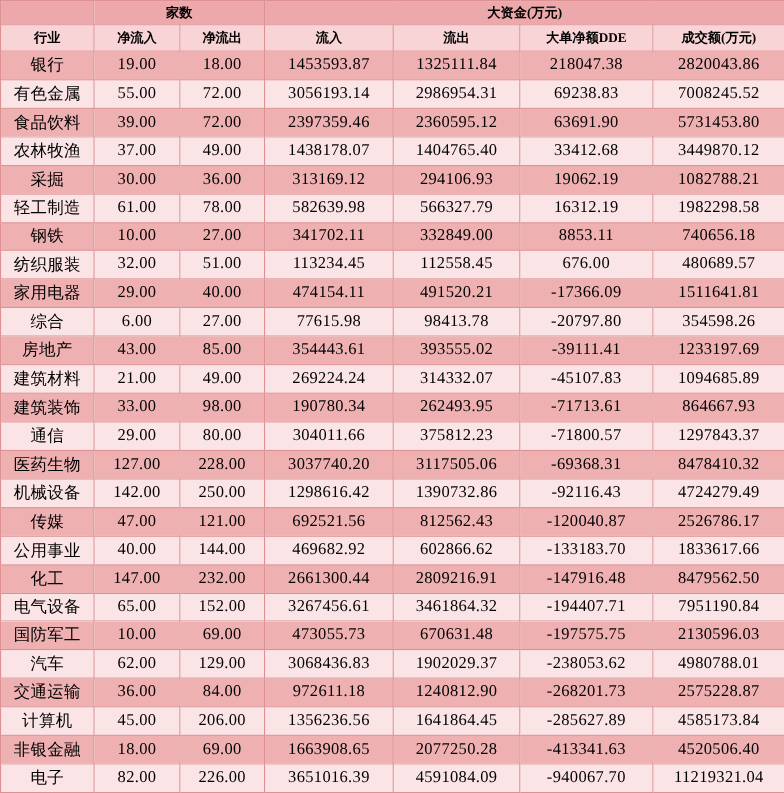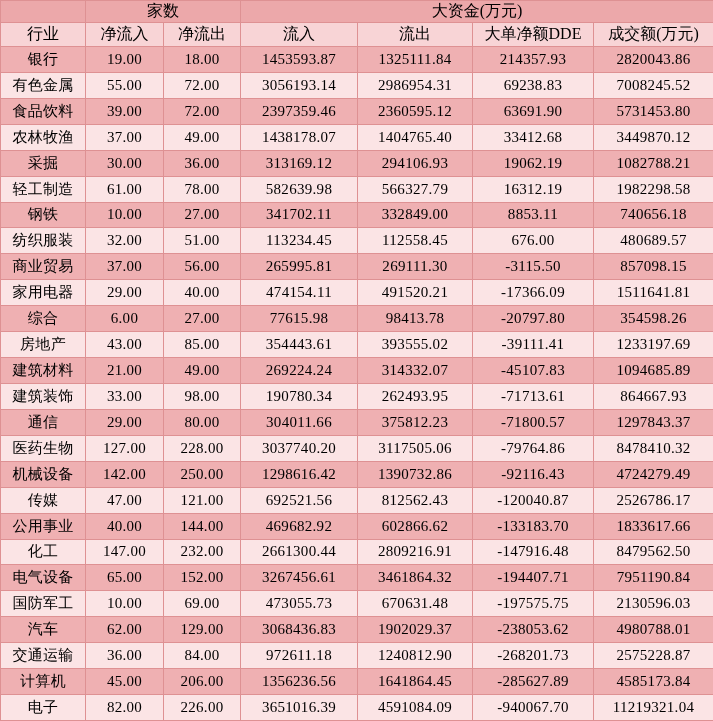--- a/index.html
+++ b/index.html
@@ -28,21 +28,21 @@
   }
   th, td {
     border: 1px solid var(--border);
     text-align: center;
     vertical-align: middle;
     padding: 0 2px;
     font-size: 15px;
     overflow: hidden;
     white-space: nowrap;
   }
-  thead th { font-weight: normal; font-size: 16px; }
+  thead th { font-weight: bold; font-size: 12px; }
   thead tr.group-row { height: 22px; background: var(--header-dark); }
   thead tr.col-row   { height: 24px; background: var(--header-light); }
   tbody tr { height: 17px; }
   tbody tr:nth-child(odd)  td { background: var(--row-dark); }
   tbody tr:nth-child(even) td { background: var(--row-light); }
   tbody td { letter-spacing: 0.3px; }
 </style>
 </head>
 <body>
 
@@ -72,21 +72,21 @@
       <th>成交额(万元)</th>
     </tr>
   </thead>
   <tbody>
       <tr>
         <td>银行</td>
         <td>19.00</td>
         <td>18.00</td>
         <td>1453593.87</td>
         <td>1325111.84</td>
-        <td>214357.93</td>
+        <td>218047.38</td>
         <td>2820043.86</td>
       </tr>
       <tr>
         <td>有色金属</td>
         <td>55.00</td>
         <td>72.00</td>
         <td>3056193.14</td>
         <td>2986954.31</td>
         <td>69238.83</td>
         <td>7008245.52</td>
@@ -139,29 +139,20 @@
       <tr>
         <td>纺织服装</td>
         <td>32.00</td>
         <td>51.00</td>
         <td>113234.45</td>
         <td>112558.45</td>
         <td>676.00</td>
         <td>480689.57</td>
       </tr>
       <tr>
-        <td>商业贸易</td>
-        <td>37.00</td>
-        <td>56.00</td>
-        <td>265995.81</td>
-        <td>269111.30</td>
-        <td>-3115.50</td>
-        <td>857098.15</td>
-      </tr>
-      <tr>
         <td>家用电器</td>
         <td>29.00</td>
         <td>40.00</td>
         <td>474154.11</td>
         <td>491520.21</td>
         <td>-17366.09</td>
         <td>1511641.81</td>
       </tr>
       <tr>
         <td>综合</td>
@@ -207,21 +198,21 @@
         <td>375812.23</td>
         <td>-71800.57</td>
         <td>1297843.37</td>
       </tr>
       <tr>
         <td>医药生物</td>
         <td>127.00</td>
         <td>228.00</td>
         <td>3037740.20</td>
         <td>3117505.06</td>
-        <td>-79764.86</td>
+        <td>-69368.31</td>
         <td>8478410.32</td>
       </tr>
       <tr>
         <td>机械设备</td>
         <td>142.00</td>
         <td>250.00</td>
         <td>1298616.42</td>
         <td>1390732.86</td>
         <td>-92116.43</td>
         <td>4724279.49</td>
@@ -292,20 +283,29 @@
       <tr>
         <td>计算机</td>
         <td>45.00</td>
         <td>206.00</td>
         <td>1356236.56</td>
         <td>1641864.45</td>
         <td>-285627.89</td>
         <td>4585173.84</td>
       </tr>
       <tr>
+        <td>非银金融</td>
+        <td>18.00</td>
+        <td>69.00</td>
+        <td>1663908.65</td>
+        <td>2077250.28</td>
+        <td>-413341.63</td>
+        <td>4520506.40</td>
+      </tr>
+      <tr>
         <td>电子</td>
         <td>82.00</td>
         <td>226.00</td>
         <td>3651016.39</td>
         <td>4591084.09</td>
         <td>-940067.70</td>
         <td>11219321.04</td>
       </tr>
     </tbody>
 </table>

